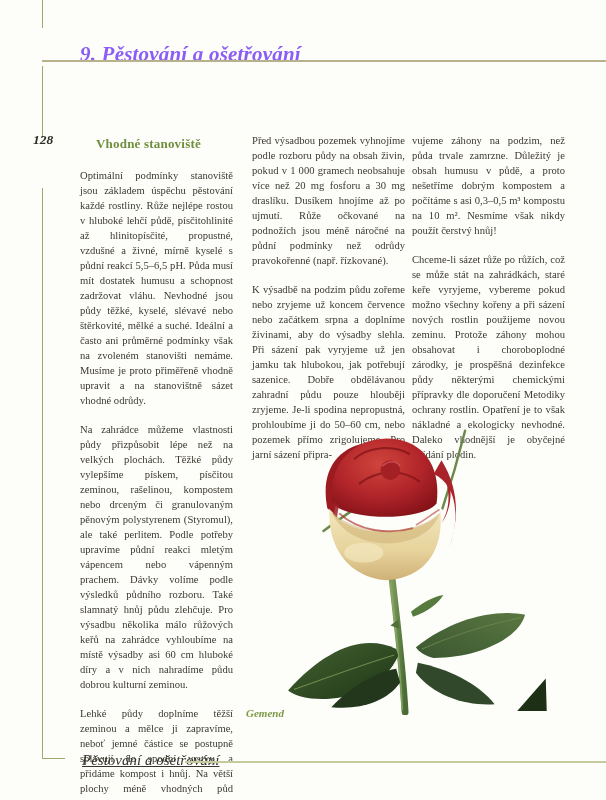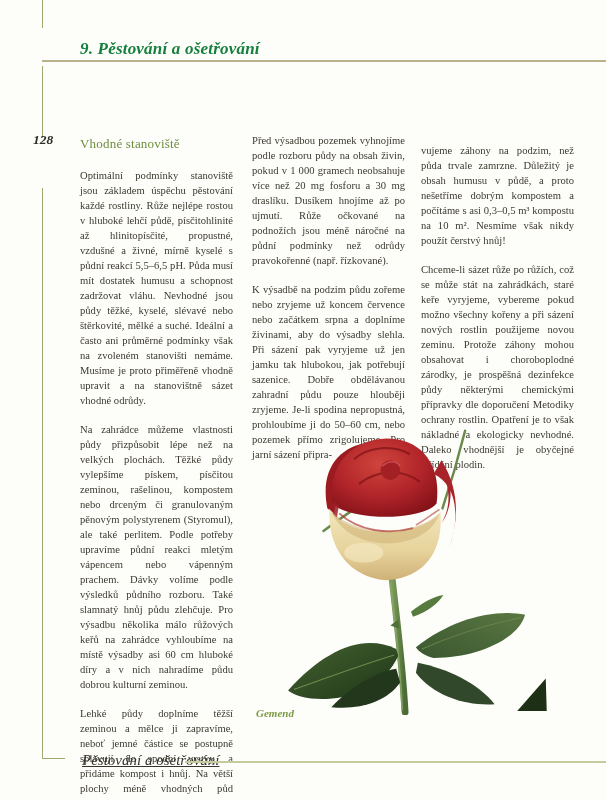--- a/index.html
+++ b/index.html
@@ -7,22 +7,22 @@
     position:relative;
     width:606px;height:800px;
     background:#fdfdfa;
     overflow:hidden;
     font-family:"Liberation Serif","DejaVu Serif",serif;
     color:#3b392f;
   }
   
   .chapter-title{
     position:absolute;left:80px;top:28px;
-    font-size:17px;font-weight:bold;font-style:italic;
-    color:#15803d;letter-spacing:.2px;white-space:nowrap;
+    font-size:21px;font-weight:bold;font-style:italic;
+    color:#8b5cf6;letter-spacing:.2px;white-space:nowrap;
   }
   .header-rule{position:absolute;left:42px;top:60px;width:564px;height:2px;background:#b7b28c;}
   
   .vline{position:absolute;left:42px;width:1px;background:#a2a670;}
   .vline.a{top:0;height:28px;}
   .vline.b{top:66px;height:72px;}
   .vline.c{top:188px;height:570px;}
   .corner-tick{position:absolute;left:42px;top:758px;width:23px;height:1px;background:#a2a670;}
   .page-number{
     position:absolute;left:33px;top:132px;
@@ -30,31 +30,31 @@
   }
   
   .col{position:absolute;width:153px;text-align:justify;}
   .col p{
     margin:0 0 14px 0;
     font-size:10.6px;line-height:15px;
     hyphens:auto;-webkit-hyphens:auto;
   }
   #col1{left:80px;top:136px;}
   #col2{left:252px;top:133px;}
-  #col3{left:421px;top:133px;margin-top:10px;}
+  #col3{left:412px;top:133px;}
   .section-heading{
-    margin:0 0 16px 0;
-    font-size:13px;font-weight:normal;
+    margin:0 0 16px 16px;
+    font-size:13px;font-weight:bold;
     color:#6f8e3e;letter-spacing:.2px;
     text-align:left;
   }
   
   .rose-photo{position:absolute;left:238px;top:415px;width:345px;height:300px;}
   .figure-caption{
-    position:absolute;left:256px;top:707px;
+    position:absolute;left:246px;top:707px;
     font-size:11px;font-weight:bold;font-style:italic;color:#7d9a45;
   }
   
   .footer-label{
     position:absolute;left:82px;top:752px;
     font-size:15px;font-style:italic;color:#35332c;white-space:nowrap;text-decoration:underline;
   }
   .footer-rule{position:absolute;left:185px;top:761px;width:421px;height:2px;background:#c6cb9d;}
 </style>
 </head>

